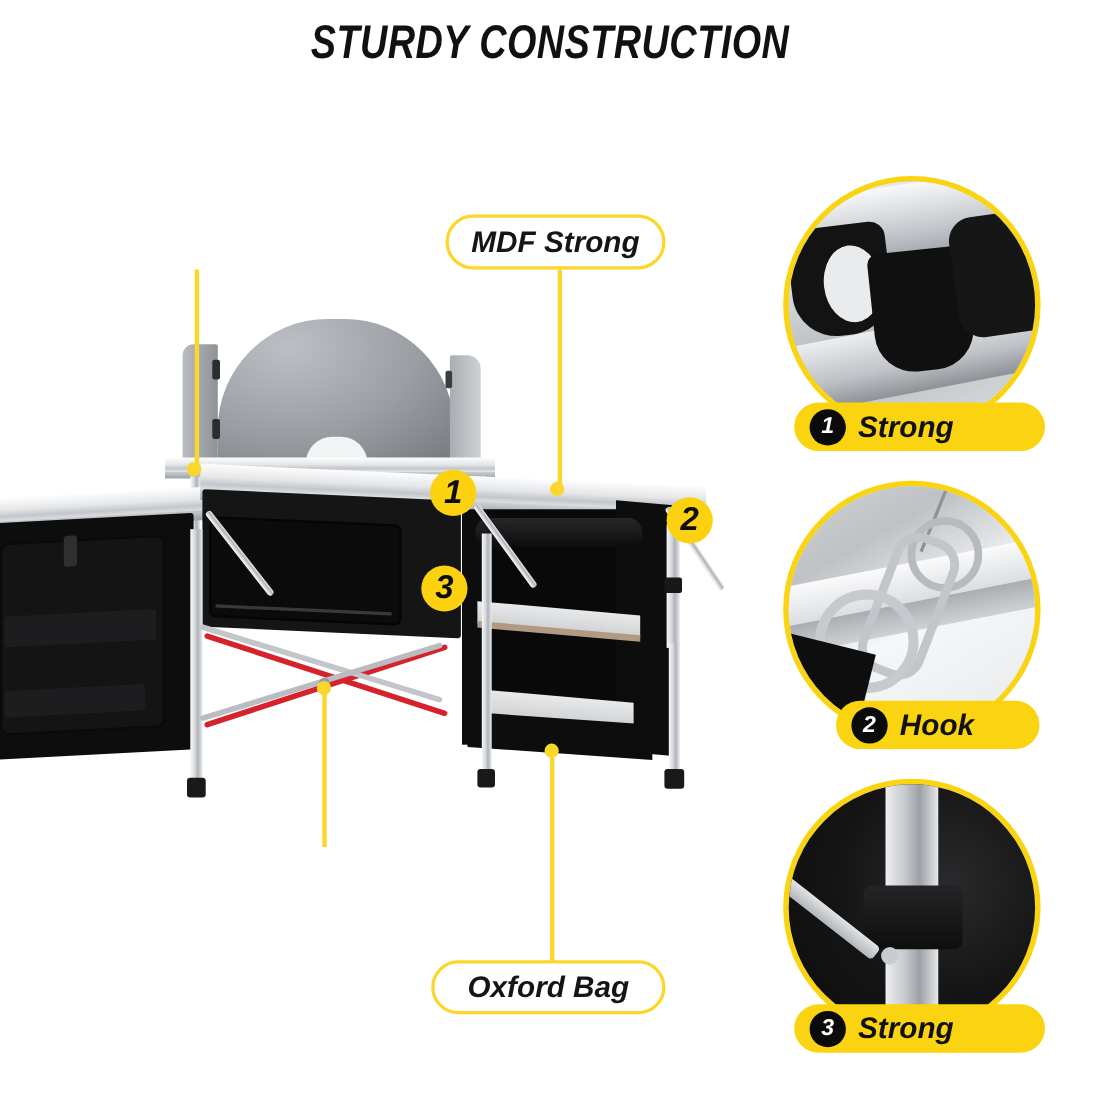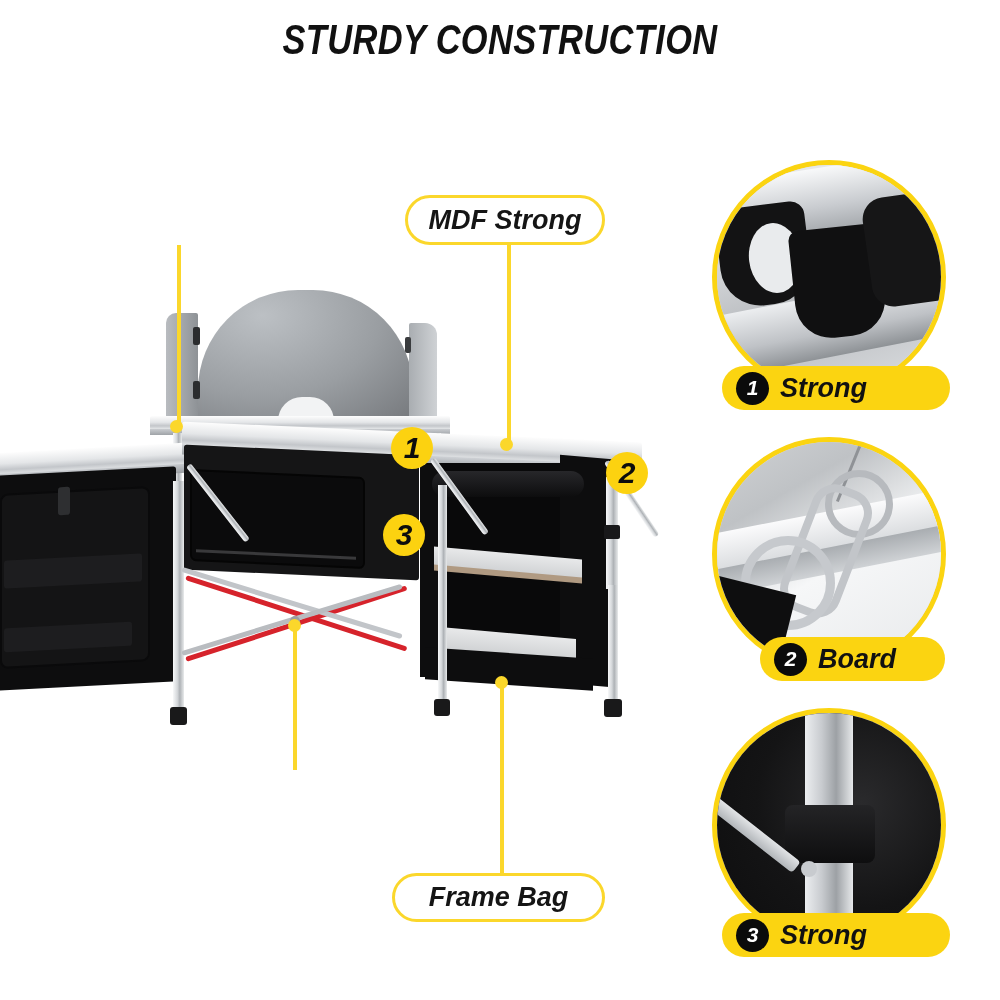--- a/index.html
+++ b/index.html
@@ -208,21 +208,21 @@
   <div class="lead" style="left:293px;top:625px;height:145px;"></div>
   <div class="dot" style="left:288px;top:619px;"></div>
 
   <div class="lead" style="left:500px;top:682px;height:193px;"></div>
   <div class="dot" style="left:495px;top:676px;"></div>
 
   <div class="pill" style="left:405px;top:195px;width:200px;height:50px;">
     <span>MDF Strong</span>
   </div>
   <div class="pill" style="left:392px;top:873px;width:213px;height:49px;">
-    <span>Frame Bag</span>
+    <span>Oxford Bag</span>
   </div>
 
   <div class="marker" style="left:391px;top:427px;">
     <span>1</span>
   </div>
   <div class="marker" style="left:606px;top:452px;">
     <span>2</span>
   </div>
   <div class="marker" style="left:383px;top:514px;">
     <span>3</span>
@@ -272,21 +272,21 @@
                     border:8px solid #c2c5c9;border-radius:24px;
                     background:transparent;transform:rotate(21deg);"></div>
         <div style="position:absolute;left:44px;top:114px;width:76px;height:76px;
                     border:9px solid #c6c9cd;border-radius:50%;background:transparent;"></div>
         <div style="position:absolute;left:8px;top:162px;width:82px;height:86px;
                     background:#0e0e0f;transform:rotate(14deg);"></div>
       </div>
     </div>
     <div class="dlabel" style="left:48px;top:200px;width:185px;">
       <div class="badge">2</div>
-      <div class="dtext">Board</div>
+      <div class="dtext">Hook</div>
     </div>
   </div>
 
   <div class="detail" style="left:712px;top:708px;height:260px;">
     <div class="circ">
       <div style="position:absolute;left:-20px;top:-20px;width:275px;height:275px;
                   background:radial-gradient(ellipse at 60% 40%,#2a2a2c 0%,#141415 45%,#0a0a0b 100%);">
         <div style="position:absolute;left:108px;top:-10px;width:48px;height:300px;
                     background:linear-gradient(90deg,#eceef0 0%,#c8cbcf 35%,#9da1a5 65%,#e6e8ea 100%);
                     border-radius:6px;"></div>

